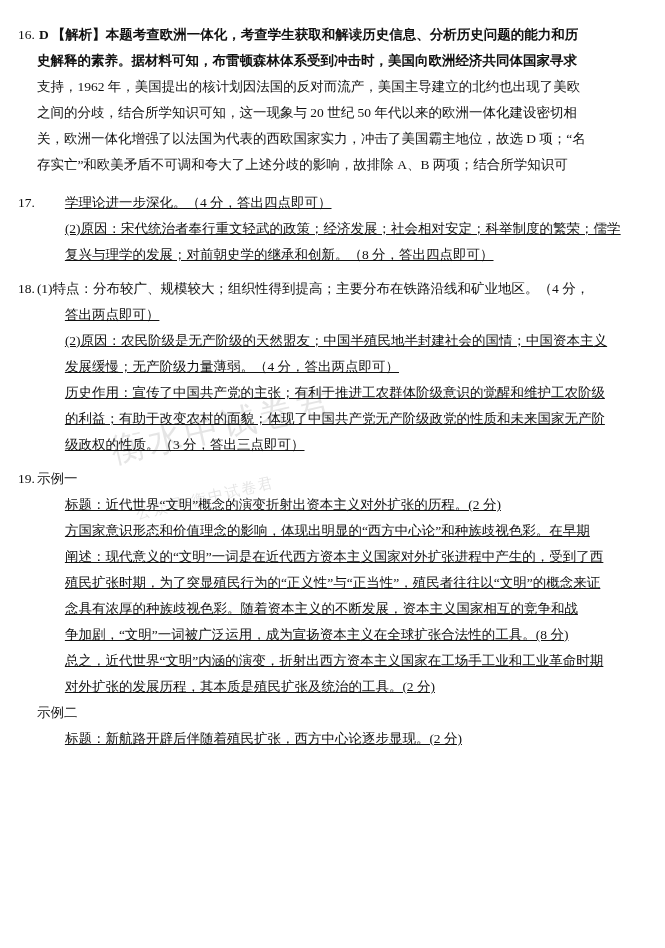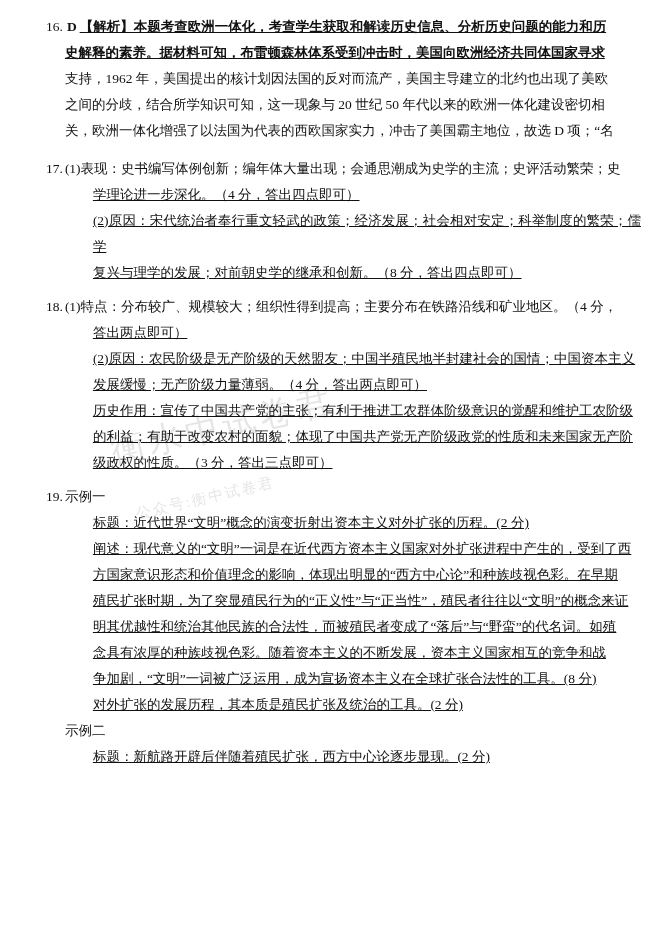--- a/index.html
+++ b/index.html
@@ -45,21 +45,20 @@
     line-height: 26px;
     text-align: justify;
     text-justify: inter-ideograph;
   }
   .indent {
     margin-left: 28px;
     text-decoration: underline;
   }
   .bold {
     font-weight: bold;
-    text-decoration: underline;
   }
   .ans-letter {
     font-weight: bold;
     padding: 0 3px 0 2px;
   }
   .spacer-sm { height: 6px; }
   .spacer-md { height: 10px; }
 
   
   .watermark {
@@ -83,22 +82,21 @@
   .wm-sub {
     font-size: 15px;
     letter-spacing: 2px;
     white-space: nowrap;
     margin-top: 34px;
     margin-left: 10px;
   }
   .content-wrap {
     position: relative;
     z-index: 10;
-    padding-top: 14px;
-    margin-left: 28px;
+    padding-top: 22px;
   }
 </style>
 </head>
 <body>
 
 <div class="page">
 
   <div class="watermark">
     <div class="wm-main">衡水中试卷君</div>
     <div class="wm-sub">公众号:衡中试卷君</div>
@@ -108,31 +106,31 @@
 
     <div class="block">
       <div class="q">
         <div class="qnum">16.</div>
         <div class="qbody">
           <span class="ans-letter">D</span><span class="bold">【解析】本题考查欧洲一体化，考查学生获取和解读历史信息、分析历史问题的能力和历</span>
           <div class="bold">史解释的素养。据材料可知，布雷顿森林体系受到冲击时，美国向欧洲经济共同体国家寻求</div>
           <div>支持，1962 年，美国提出的核计划因法国的反对而流产，美国主导建立的北约也出现了美欧</div>
           <div>之间的分歧，结合所学知识可知，这一现象与 20 世纪 50 年代以来的欧洲一体化建设密切相</div>
           <div>关，欧洲一体化增强了以法国为代表的西欧国家实力，冲击了美国霸主地位，故选 D 项；“名</div>
+          <div>存实亡”和欧美矛盾不可调和夸大了上述分歧的影响，故排除 A、B 两项；结合所学知识可</div>
         </div>
       </div>
     </div>
 
     <div class="spacer-md"></div>
 
     <div class="block">
       <div class="q">
         <div class="qnum">17.</div>
         <div class="qbody">
-          <div>(1)表现：史书编写体例创新；编年体大量出现；会通思潮成为史学的主流；史评活动繁荣；史</div>
           <div class="indent">学理论进一步深化。（4 分，答出四点即可）</div>
           <div class="indent">(2)原因：宋代统治者奉行重文轻武的政策；经济发展；社会相对安定；科举制度的繁荣；儒学</div>
           <div class="indent">复兴与理学的发展；对前朝史学的继承和创新。（8 分，答出四点即可）</div>
         </div>
       </div>
     </div>
 
     <div class="spacer-sm"></div>
 
     <div class="block">
@@ -151,26 +149,26 @@
     </div>
 
     <div class="spacer-sm"></div>
 
     <div class="block">
       <div class="q">
         <div class="qnum">19.</div>
         <div class="qbody">
           <div>示例一</div>
           <div class="indent">标题：近代世界“文明”概念的演变折射出资本主义对外扩张的历程。(2 分)</div>
+          <div class="indent">方国家意识形态和价值理念的影响，体现出明显的“西方中心论”和种族歧视色彩。在早期</div>
           <div class="indent">阐述：现代意义的“文明”一词是在近代西方资本主义国家对外扩张进程中产生的，受到了西</div>
-          <div class="indent">方国家意识形态和价值理念的影响，体现出明显的“西方中心论”和种族歧视色彩。在早期</div>
           <div class="indent">殖民扩张时期，为了突显殖民行为的“正义性”与“正当性”，殖民者往往以“文明”的概念来证</div>
-          <div class="indent">明其优越性和统治其他民族的合法性，而被殖民者变成了“落后”与“野蛮”的代名词。如殖</div>
           <div class="indent">念具有浓厚的种族歧视色彩。随着资本主义的不断发展，资本主义国家相互的竞争和战</div>
           <div class="indent">争加剧，“文明”一词被广泛运用，成为宣扬资本主义在全球扩张合法性的工具。(8 分)</div>
+          <div class="indent">总之，近代世界“文明”内涵的演变，折射出西方资本主义国家在工场手工业和工业革命时期</div>
           <div class="indent">对外扩张的发展历程，其本质是殖民扩张及统治的工具。(2 分)</div>
           <div>示例二</div>
           <div class="indent">标题：新航路开辟后伴随着殖民扩张，西方中心论逐步显现。(2 分)</div>
         </div>
       </div>
     </div>
 
   </div>
 </div>
 

